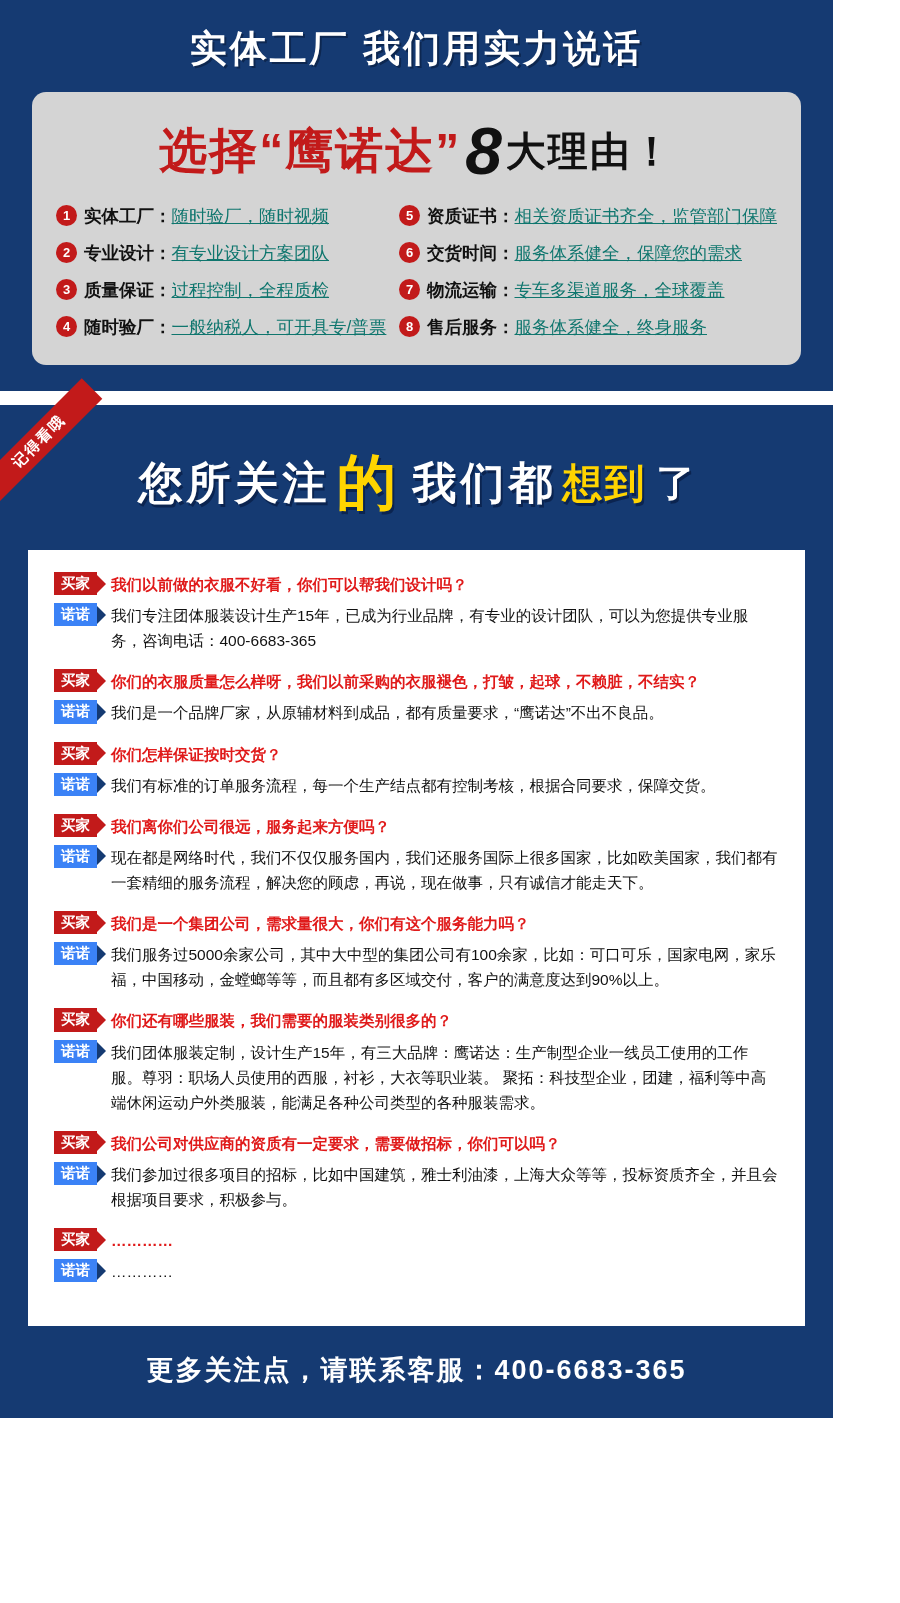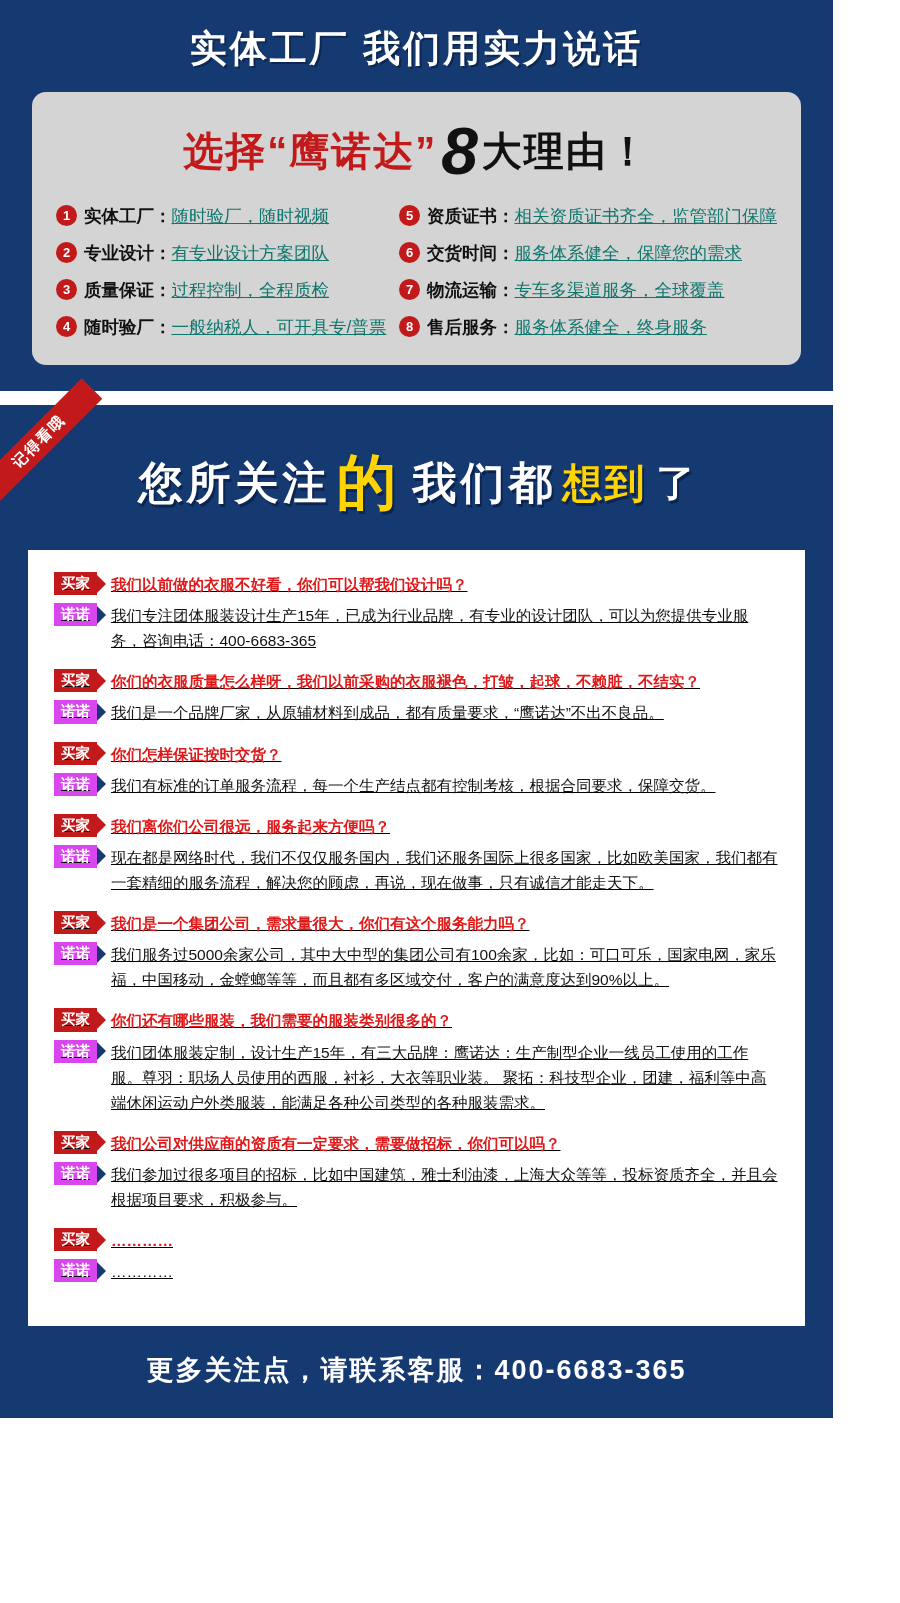--- a/index.html
+++ b/index.html
@@ -39,21 +39,21 @@
     padding: 20px 24px 26px 24px;
     box-sizing: border-box;
   }
   .card-title {
     text-align: center;
     padding: 6px 0 14px 0;
     white-space: nowrap;
   }
   .card-title .ct-red {
     color: #c21a1a;
-    font-size: 40px;
+    font-size: 48px;
     font-weight: bold;
     letter-spacing: 2px;
     vertical-align: middle;
   }
   .card-title .ct-big {
     color: #111111;
     font-size: 66px;
     font-weight: bold;
     font-style: italic;
     vertical-align: middle;
@@ -155,21 +155,20 @@
     padding: 22px 26px 26px 26px;
     box-sizing: border-box;
   }
   .qa-block {
     margin-bottom: 16px;
   }
   .qa-line {
     display: flex;
     align-items: flex-start;
     margin-bottom: 6px;
-    text-decoration: underline;
   }
   .tag {
     flex: 0 0 auto;
     font-size: 14.5px;
     font-weight: bold;
     color: #ffffff;
     padding: 2px 7px 3px 7px;
     position: relative;
     margin-right: 14px;
     line-height: 1.25;
@@ -179,21 +178,21 @@
     position: absolute;
     right: -9px;
     top: 50%;
     transform: translateY(-50%);
     border-left: 9px solid transparent;
     border-top: 9px solid transparent;
     border-bottom: 9px solid transparent;
   }
   .tag-buyer { background: #c21a1a; }
   .tag-buyer::after { border-left-color: #c21a1a; }
-  .tag-reply { background: #d946ef; }
+  .tag-reply { background: #3b82f6; }
   .tag-reply::after { border-left-color: #153a72; }
 
   .qa-text {
     font-size: 15.5px;
     line-height: 1.62;
     flex: 1 1 auto;
   }
   .q-text { color: #e01a1a; font-weight: bold; }
   .a-text { color: #111111; }
 

